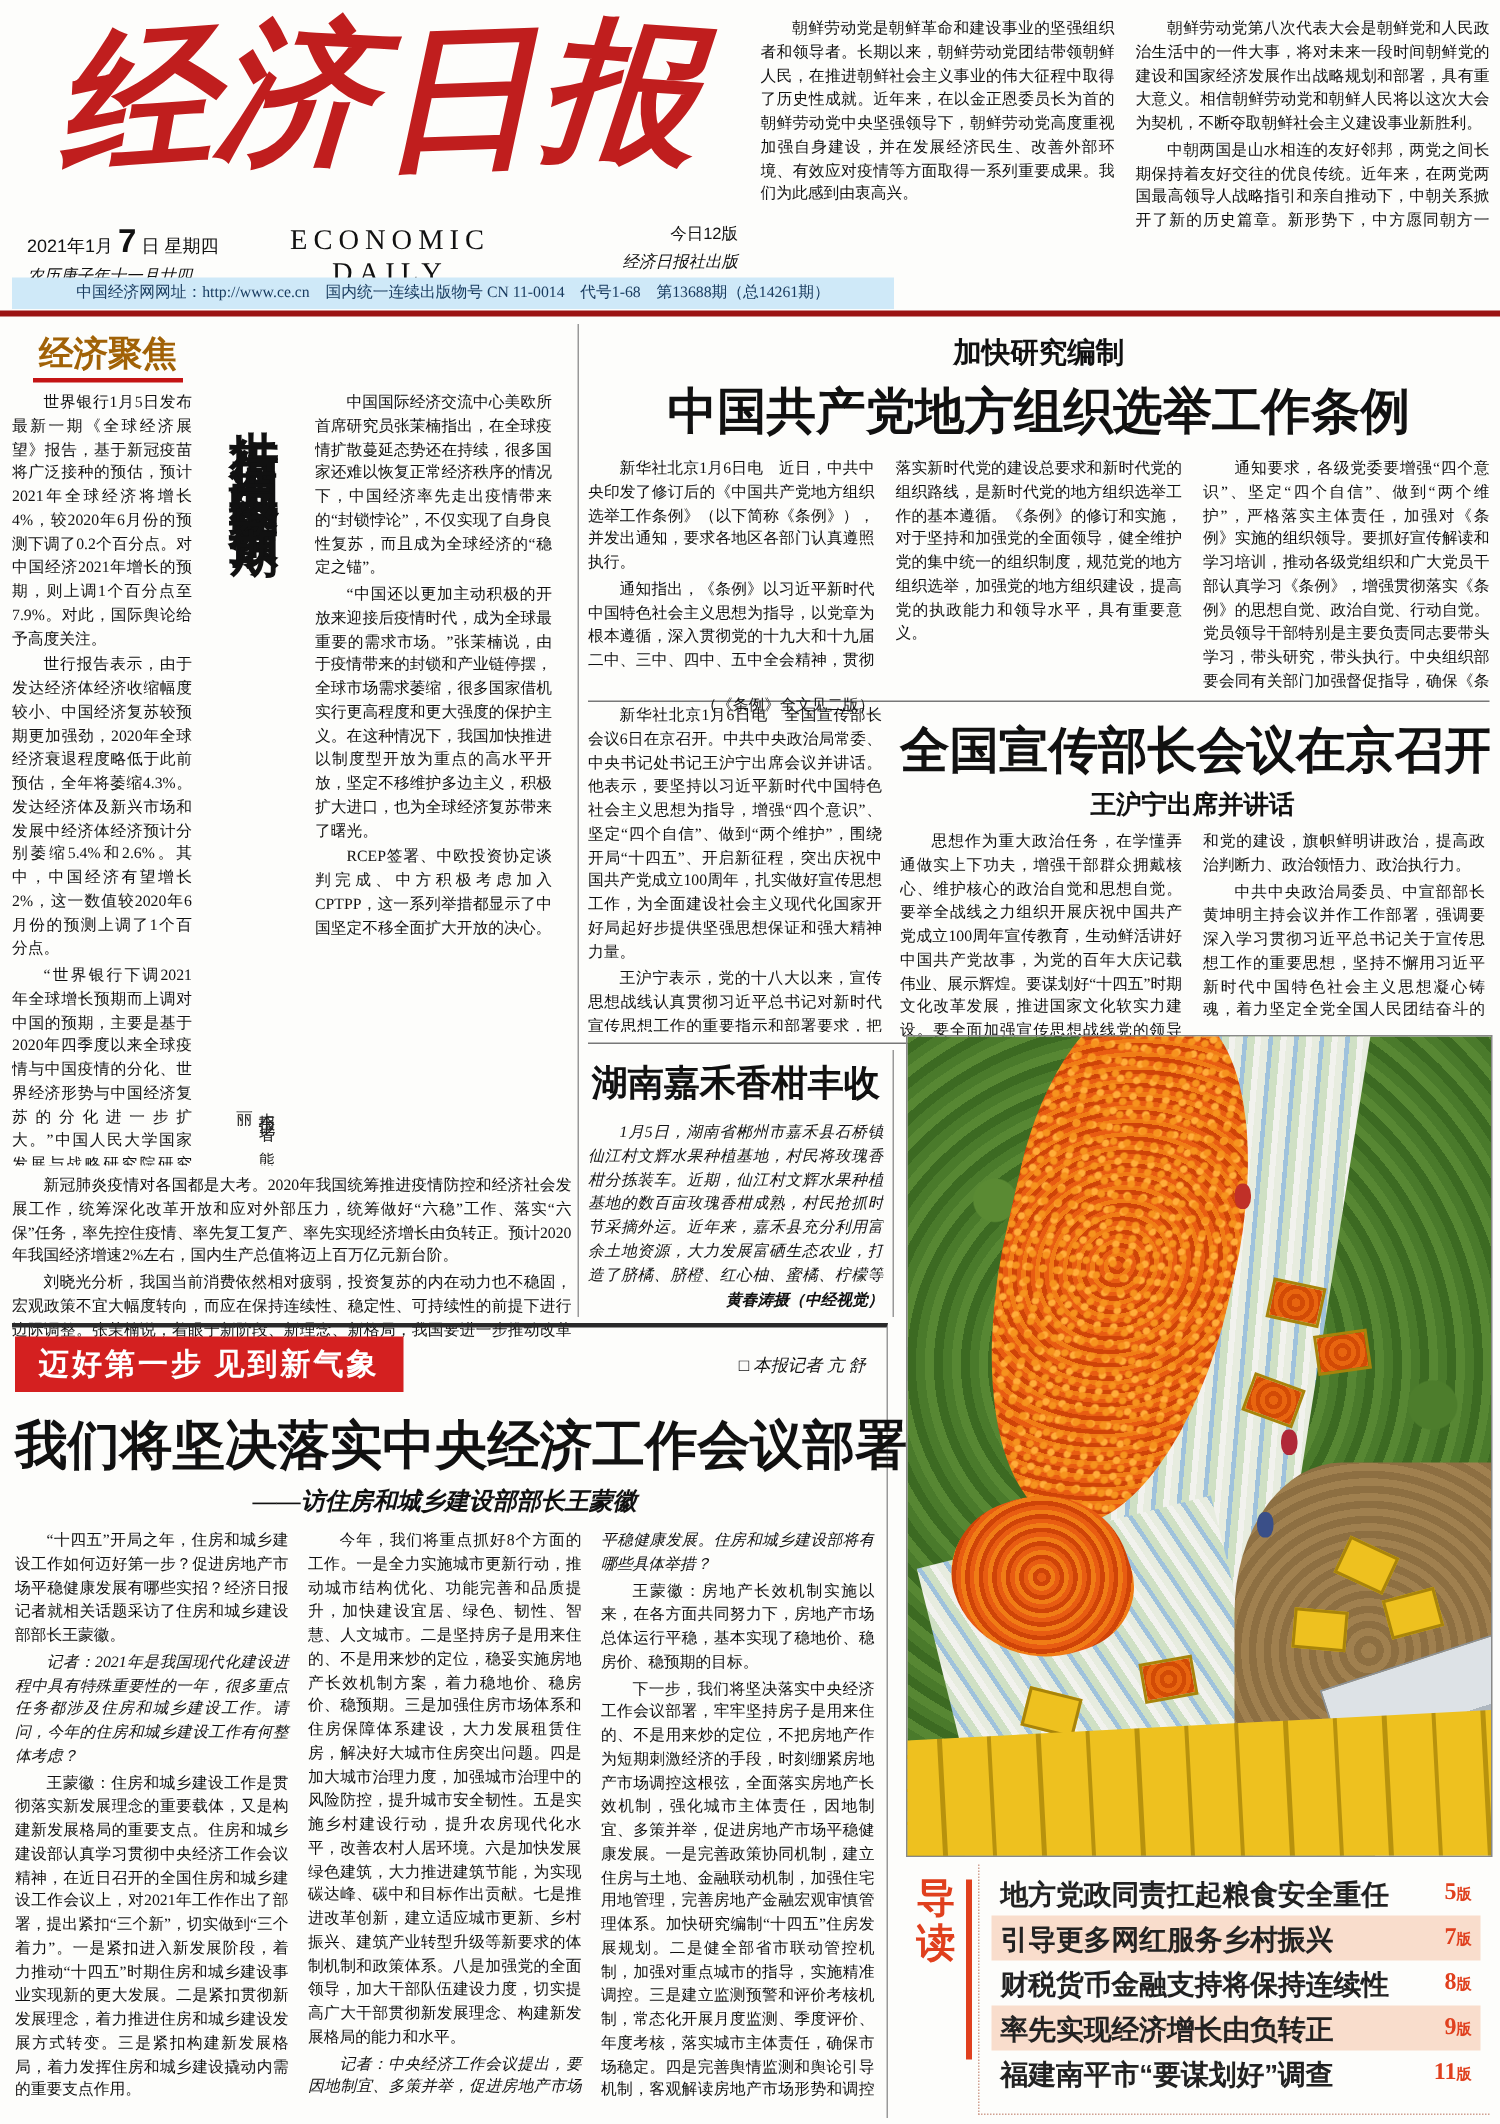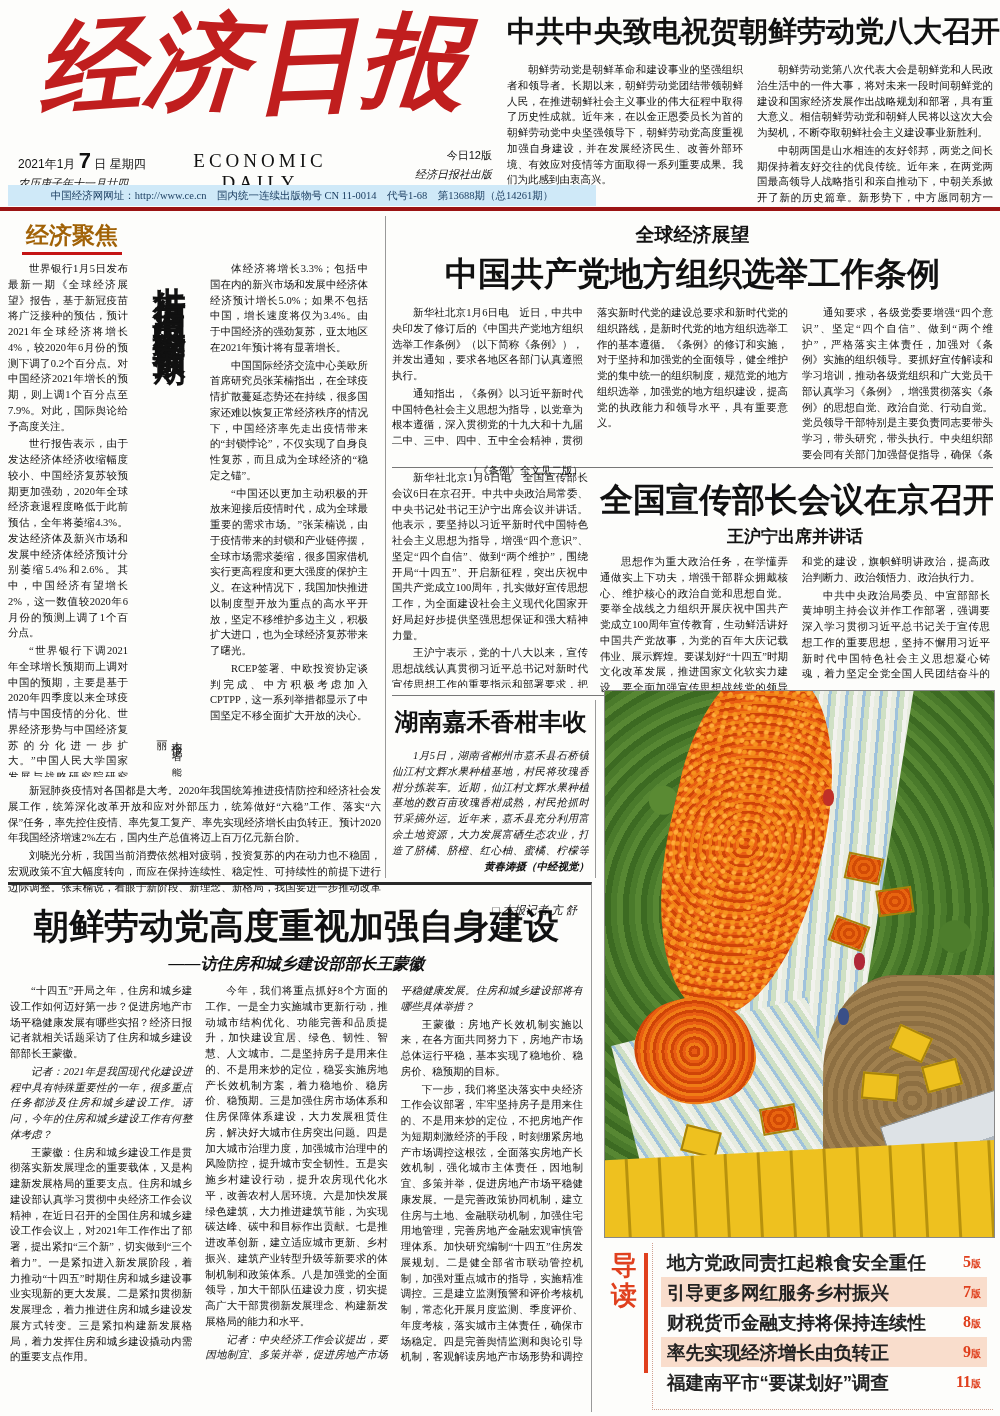--- a/index.html
+++ b/index.html
@@ -154,55 +154,53 @@
     <div class="right">
       <div>今日12版</div>
       <div class="pub">经济日报社出版</div>
     </div>
   </div>
 
   <div class="abs infobar">中国经济网网址：http://www.ce.cn　国内统一连续出版物号 CN 11-0014　代号1-68　第13688期（总14261期）</div>
   <div class="abs red-rule"></div>
 
   <div class="abs toparticle">
-    <h1 class="headline-sans">中共中央致电祝贺朝鲜劳动党八大召开</h1>
     <div class="body">
         <p>朝鲜劳动党是朝鲜革命和建设事业的坚强组织者和领导者。长期以来，朝鲜劳动党团结带领朝鲜人民，在推进朝鲜社会主义事业的伟大征程中取得了历史性成就。近年来，在以金正恩委员长为首的朝鲜劳动党中央坚强领导下，朝鲜劳动党高度重视加强自身建设，并在发展经济民生、改善外部环境、有效应对疫情等方面取得一系列重要成果。我们为此感到由衷高兴。</p>
         <p>朝鲜劳动党第八次代表大会是朝鲜党和人民政治生活中的一件大事，将对未来一段时间朝鲜党的建设和国家经济发展作出战略规划和部署，具有重大意义。相信朝鲜劳动党和朝鲜人民将以这次大会为契机，不断夺取朝鲜社会主义建设事业新胜利。</p>
         <p>中朝两国是山水相连的友好邻邦，两党之间长期保持着友好交往的优良传统。近年来，在两党两国最高领导人战略指引和亲自推动下，中朝关系掀开了新的历史篇章。新形势下，中方愿同朝方一道，以两党两国最高领导人重要共识为指引，维护好、巩固好、发展好中朝关系，更好造福两国和两国人民，为实现地区和平稳定与发展繁荣作出新的积极贡献。</p>
       </div>
   </div>
 
   <div class="abs focus">
     <span class="focus-label headline-sans">经济聚焦</span>
     <div class="focus-row">
       <div class="focus-col1 body">
           <p>世界银行1月5日发布最新一期《全球经济展望》报告，基于新冠疫苗将广泛接种的预估，预计2021年全球经济将增长4%，较2020年6月份的预测下调了0.2个百分点。对中国经济2021年增长的预期，则上调1个百分点至7.9%。对此，国际舆论给予高度关注。</p>
           <p>世行报告表示，由于发达经济体经济收缩幅度较小、中国经济复苏较预期更加强劲，2020年全球经济衰退程度略低于此前预估，全年将萎缩4.3%。发达经济体及新兴市场和发展中经济体经济预计分别萎缩5.4%和2.6%。其中，中国经济有望增长2%，这一数值较2020年6月份的预测上调了1个百分点。</p>
           <p>“世界银行下调2021年全球增长预期而上调对中国的预期，主要是基于2020年四季度以来全球疫情与中国疫情的分化、世界经济形势与中国经济复苏的分化进一步扩大。”中国人民大学国家发展与战略研究院研究员、经济研究所所长助理刘晓光说，2020年四季度以来，欧美出现新一轮疫情高峰。随着全球疫情防控期再度延长，世界经济复苏节奏被再次推迟。</p>
         </div>
       <div class="focus-mid">
         <div class="v-headline headline-sans">世行为何上调中国经济增长预期</div>
         <div class="v-byline">本报记者　熊　丽</div>
       </div>
       <div class="focus-col2 body">
-          <p>体经济将增长3.3%；包括中国在内的新兴市场和发展中经济体经济预计增长5.0%；如果不包括中国，增长速度将仅为3.4%。由于中国经济的强劲复苏，亚太地区在2021年预计将有显著增长。</p>
           <p>中国国际经济交流中心美欧所首席研究员张茉楠指出，在全球疫情扩散蔓延态势还在持续，很多国家还难以恢复正常经济秩序的情况下，中国经济率先走出疫情带来的“封锁悖论”，不仅实现了自身良性复苏，而且成为全球经济的“稳定之锚”。</p>
           <p>“中国还以更加主动积极的开放来迎接后疫情时代，成为全球最重要的需求市场。”张茉楠说，由于疫情带来的封锁和产业链停摆，全球市场需求萎缩，很多国家借机实行更高程度和更大强度的保护主义。在这种情况下，我国加快推进以制度型开放为重点的高水平开放，坚定不移维护多边主义，积极扩大进口，也为全球经济复苏带来了曙光。</p>
           <p>RCEP签署、中欧投资协定谈判完成、中方积极考虑加入CPTPP，这一系列举措都显示了中国坚定不移全面扩大开放的决心。</p>
         </div>
     </div>
     <div class="focus-bottom body">
         <p>新冠肺炎疫情对各国都是大考。2020年我国统筹推进疫情防控和经济社会发展工作，统筹深化改革开放和应对外部压力，统筹做好“六稳”工作、落实“六保”任务，率先控住疫情、率先复工复产、率先实现经济增长由负转正。预计2020年我国经济增速2%左右，国内生产总值将迈上百万亿元新台阶。</p>
         <p>刘晓光分析，我国当前消费依然相对疲弱，投资复苏的内在动力也不稳固，宏观政策不宜大幅度转向，而应在保持连续性、稳定性、可持续性的前提下进行边际调整。张茉楠说，着眼于新阶段、新理念、新格局，我国要进一步推动改革和开放的相互促进，打破区域壁垒和行业垄断，持续优化营商环境，以更大力度的改革开放促进高质量发展。</p>
       </div>
   </div>
 
   <div class="abs regulation">
-    <div class="kicker headline-sans">全球经济展望</div>
+    <div class="kicker headline-sans">加快研究编制</div>
     <h1 class="headline-sans">中国共产党地方组织选举工作条例</h1>
     <div class="body">
         <p>新华社北京1月6日电　近日，中共中央印发了修订后的《中国共产党地方组织选举工作条例》（以下简称《条例》），并发出通知，要求各地区各部门认真遵照执行。</p>
         <p>通知指出，《条例》以习近平新时代中国特色社会主义思想为指导，以党章为根本遵循，深入贯彻党的十九大和十九届二中、三中、四中、五中全会精神，贯彻落实新时代党的建设总要求和新时代党的组织路线，是新时代党的地方组织选举工作的基本遵循。《条例》的修订和实施，对于坚持和加强党的全面领导，健全维护党的集中统一的组织制度，规范党的地方组织选举，加强党的地方组织建设，提高党的执政能力和领导水平，具有重要意义。</p>
         <p>通知要求，各级党委要增强“四个意识”、坚定“四个自信”、做到“两个维护”，严格落实主体责任，加强对《条例》实施的组织领导。要抓好宣传解读和学习培训，推动各级党组织和广大党员干部认真学习《条例》，增强贯彻落实《条例》的思想自觉、政治自觉、行动自觉。党员领导干部特别是主要负责同志要带头学习，带头研究，带头执行。中央组织部要会同有关部门加强督促指导，确保《条例》各项规定得到有效贯彻落实。各地区各部门在执行《条例》中的重要情况和建议，要及时报告党中央。</p>
       </div>
     <div class="body" style="text-align:right;height:16px;">（《条例》全文见二版）</div>
   </div>
 
   <div class="abs propaganda">
@@ -247,22 +245,23 @@
     <div class="person" style="left:56%;top:18%;background:#c03028;"></div>
     <div class="person" style="left:64%;top:48%;background:#b02838;"></div>
     <div class="person" style="left:60%;top:58%;background:#3a4f88;"></div>
     <div class="person" style="left:30%;top:86%;background:#3a6fa8;"></div>
     <div class="person" style="left:52%;top:90%;background:#44507a;"></div>
     <div class="truck"></div>
     <div class="crate-band"></div>
   </div>
 
   <div class="abs housing">
+    <span class="badge">迈好第一步  见到新气象</span>
     <span class="byline">□ 本报记者  亢  舒</span>
-    <h1 class="headline-sans">朝鲜劳动党高度重视加强自身建设</h1>
+    <h1 class="headline-sans">我们将坚决落实中央经济工作会议部署</h1>
     <div class="sub">——访住房和城乡建设部部长王蒙徽</div>
     <div class="body">
         <p>“十四五”开局之年，住房和城乡建设工作如何迈好第一步？促进房地产市场平稳健康发展有哪些实招？经济日报记者就相关话题采访了住房和城乡建设部部长王蒙徽。</p>
         <p class="kai">记者：2021年是我国现代化建设进程中具有特殊重要性的一年，很多重点任务都涉及住房和城乡建设工作。请问，今年的住房和城乡建设工作有何整体考虑？</p>
         <p>王蒙徽：住房和城乡建设工作是贯彻落实新发展理念的重要载体，又是构建新发展格局的重要支点。住房和城乡建设部认真学习贯彻中央经济工作会议精神，在近日召开的全国住房和城乡建设工作会议上，对2021年工作作出了部署，提出紧扣“三个新”，切实做到“三个着力”。一是紧扣进入新发展阶段，着力推动“十四五”时期住房和城乡建设事业实现新的更大发展。二是紧扣贯彻新发展理念，着力推进住房和城乡建设发展方式转变。三是紧扣构建新发展格局，着力发挥住房和城乡建设撬动内需的重要支点作用。</p>
         <p>今年，我们将重点抓好8个方面的工作。一是全力实施城市更新行动，推动城市结构优化、功能完善和品质提升，加快建设宜居、绿色、韧性、智慧、人文城市。二是坚持房子是用来住的、不是用来炒的定位，稳妥实施房地产长效机制方案，着力稳地价、稳房价、稳预期。三是加强住房市场体系和住房保障体系建设，大力发展租赁住房，解决好大城市住房突出问题。四是加大城市治理力度，加强城市治理中的风险防控，提升城市安全韧性。五是实施乡村建设行动，提升农房现代化水平，改善农村人居环境。六是加快发展绿色建筑，大力推进建筑节能，为实现碳达峰、碳中和目标作出贡献。七是推进改革创新，建立适应城市更新、乡村振兴、建筑产业转型升级等新要求的体制机制和政策体系。八是加强党的全面领导，加大干部队伍建设力度，切实提高广大干部贯彻新发展理念、构建新发展格局的能力和水平。</p>
         <p class="kai">记者：中央经济工作会议提出，要因地制宜、多策并举，促进房地产市场平稳健康发展。住房和城乡建设部将有哪些具体举措？</p>
         <p>王蒙徽：房地产长效机制实施以来，在各方面共同努力下，房地产市场总体运行平稳，基本实现了稳地价、稳房价、稳预期的目标。</p>
         <p>下一步，我们将坚决落实中央经济工作会议部署，牢牢坚持房子是用来住的、不是用来炒的定位，不把房地产作为短期刺激经济的手段，时刻绷紧房地产市场调控这根弦，全面落实房地产长效机制，强化城市主体责任，因地制宜、多策并举，促进房地产市场平稳健康发展。一是完善政策协同机制，建立住房与土地、金融联动机制，加强住宅用地管理，完善房地产金融宏观审慎管理体系。加快研究编制“十四五”住房发展规划。二是健全部省市联动管控机制，加强对重点城市的指导，实施精准调控。三是建立监测预警和评价考核机制，常态化开展月度监测、季度评价、年度考核，落实城市主体责任，确保市场稳定。四是完善舆情监测和舆论引导机制，客观解读房地产市场形势和调控政策。五是完善市场监管机制，开展整治房地产市场秩序专项行动，维护群众合法权益。</p>
       </div>

